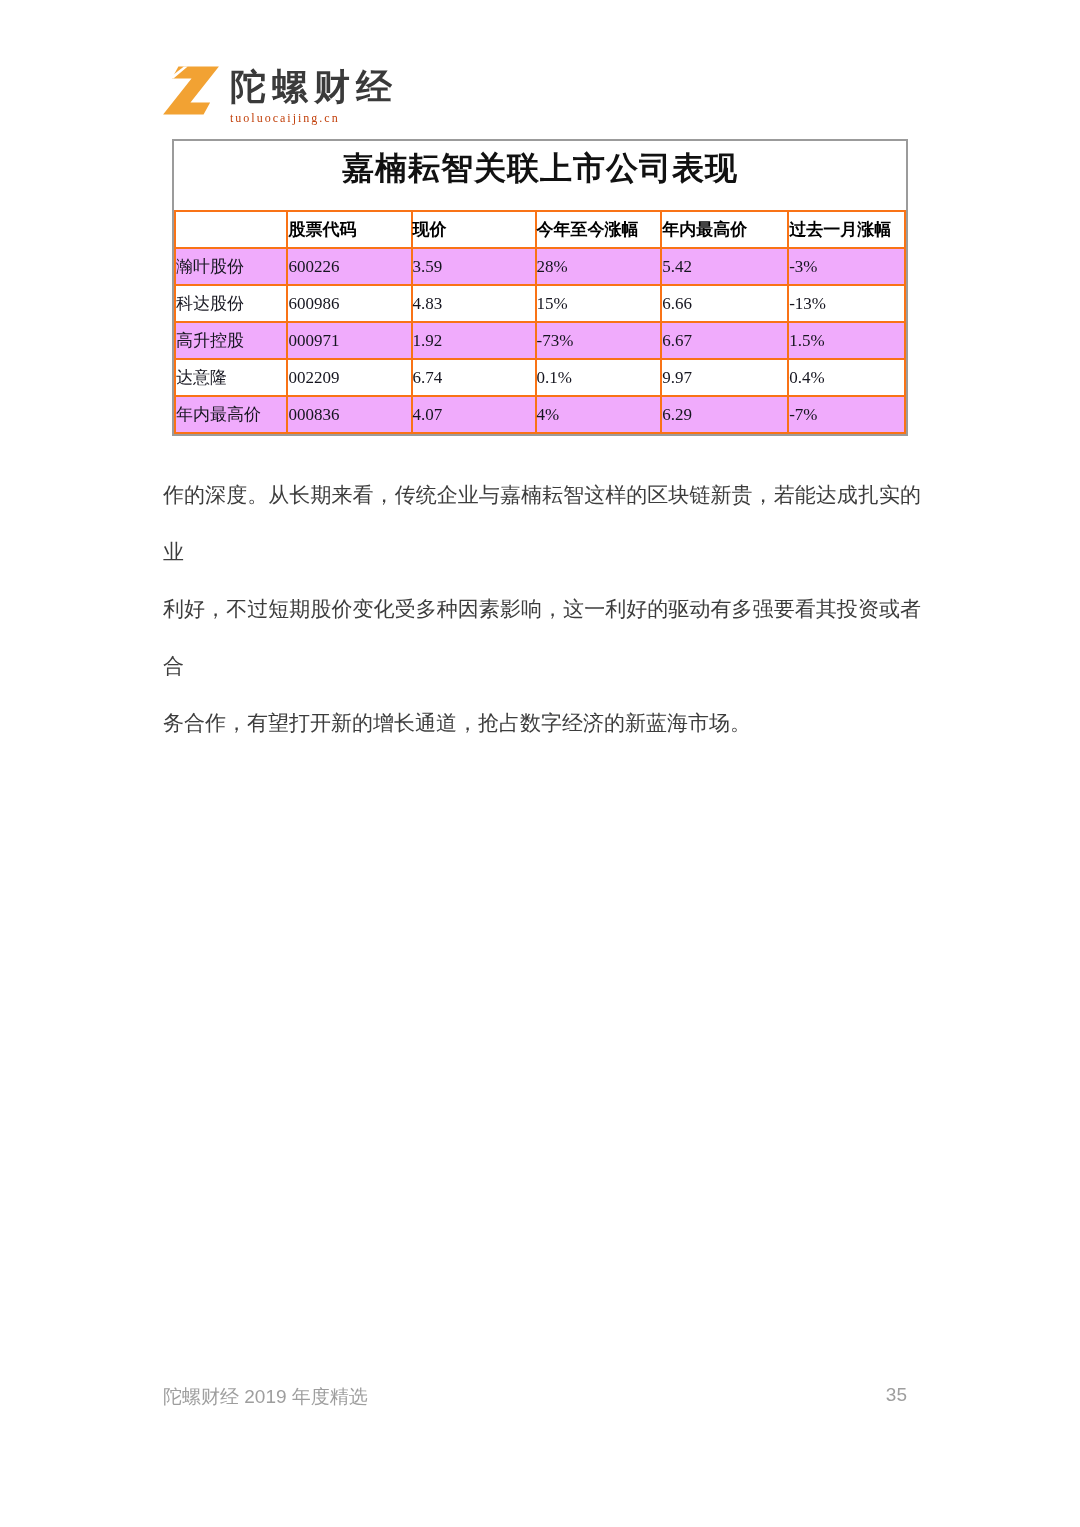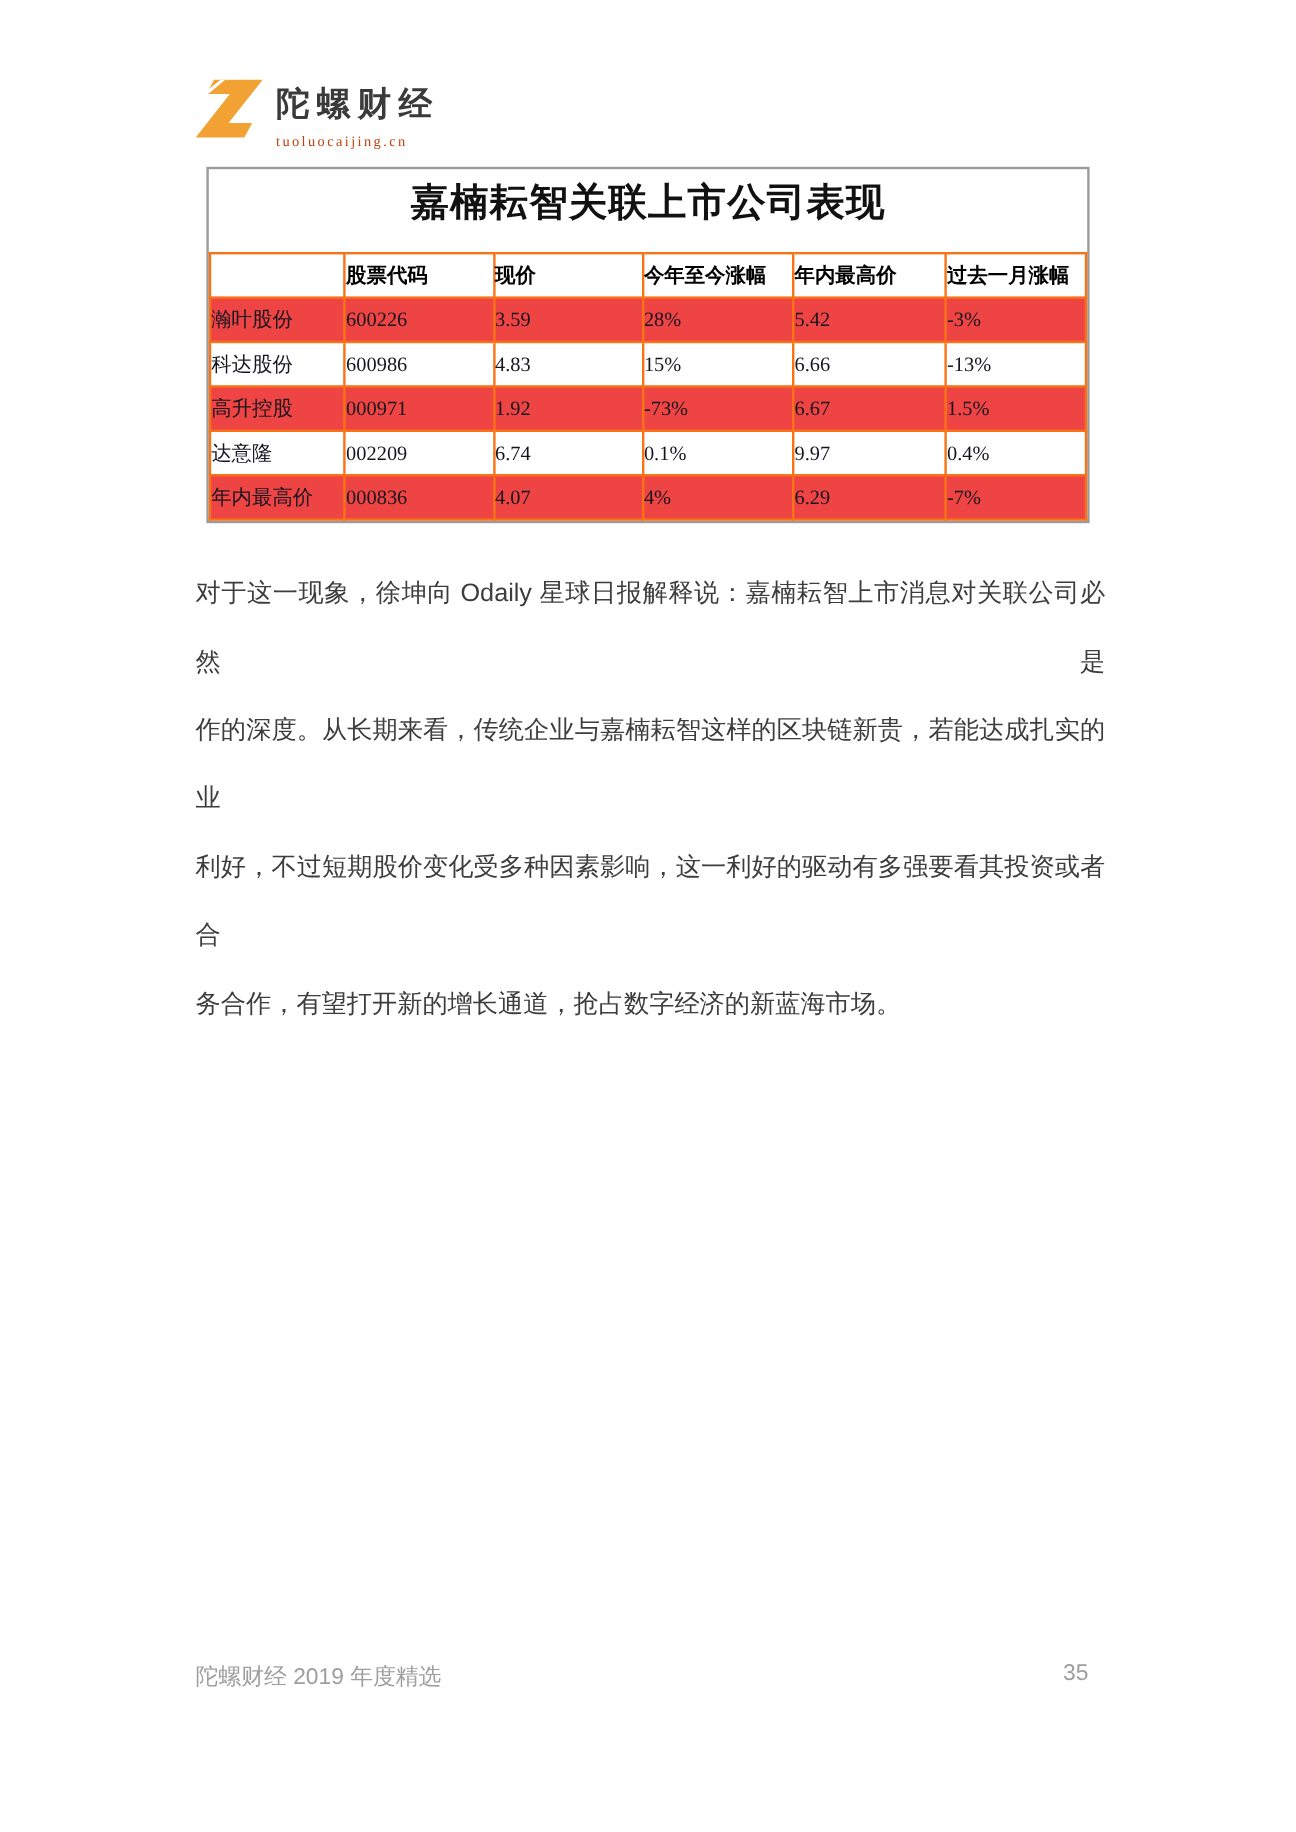--- a/index.html
+++ b/index.html
@@ -10,21 +10,21 @@
     font-family: "Liberation Sans", sans-serif;
     color: #222;
     overflow: hidden;
   }
 
   
   .logo { position: absolute; left: 162px; top: 60px; display: flex; align-items: flex-start; }
   .logo-mark { width: 58px; height: 62px; margin-right: 10px; }
   .logo-text { display: flex; flex-direction: column; }
   .brand-name {
-    font-size: 28px; font-weight: bold; color: #3a3a3a;
+    font-size: 36px; font-weight: bold; color: #3a3a3a;
     letter-spacing: 6px; line-height: 42px; margin-top: 6px;
     font-family: "Liberation Sans", sans-serif;
   }
   .brand-domain {
     font-size: 12px; color: #c2410c; letter-spacing: 2px; line-height: 20px;
     font-family: Liberation Serif, serif;
   }
 
   
   .figure {
@@ -37,21 +37,21 @@
     font-weight: bold; font-size: 32px; color: #111; letter-spacing: 1px;
   }
   table.stock { width: 100%; border-collapse: collapse; table-layout: fixed; }
   table.stock th, table.stock td {
     border: 2px solid #f97316;
     height: 37px; text-align: left; vertical-align: middle;
     font-family: "Liberation Serif", serif;
     font-size: 17px; color: #15151f;
   }
   table.stock th { font-weight: bold; background: #ffffff; color: #000; }
-  table.stock tr.alt td { background: #ef4444; margin-left: 16px; }
+  table.stock tr.alt td { background: #f0abfc; margin-left: 16px; }
   table.stock td.name-cell { font-size: 17px; }
 
   
   .body-text {
     position: absolute; left: 163px; top: 466px; width: 758px;
     font-size: 21px; color: #3d3d3d; line-height: 57px;
     font-family: "Liberation Sans", sans-serif;
   }
   .body-text .line { white-space: nowrap; }
   .body-text .line.fill { text-align: justify; text-align-last: justify; white-space: normal; }
@@ -137,21 +137,20 @@
         <td>4.07</td>
         <td>4%</td>
         <td>6.29</td>
         <td>-7%</td>
       </tr>
     </tbody>
   </table>
 </div>
 
 <div class="body-text">
-  <div class="line fill">对于这一现象，徐坤向 Odaily 星球日报解释说：嘉楠耘智上市消息对关联公司必然是</div>
   <div class="line fill">作的深度。从长期来看，传统企业与嘉楠耘智这样的区块链新贵，若能达成扎实的业</div>
   <div class="line fill">利好，不过短期股价变化受多种因素影响，这一利好的驱动有多强要看其投资或者合</div>
   <div class="line">务合作，有望打开新的增长通道，抢占数字经济的新蓝海市场。</div>
 </div>
 
 <div class="footer">
   <span>陀螺财经 2019 年度精选</span>
   <span>35</span>
 </div>
 

